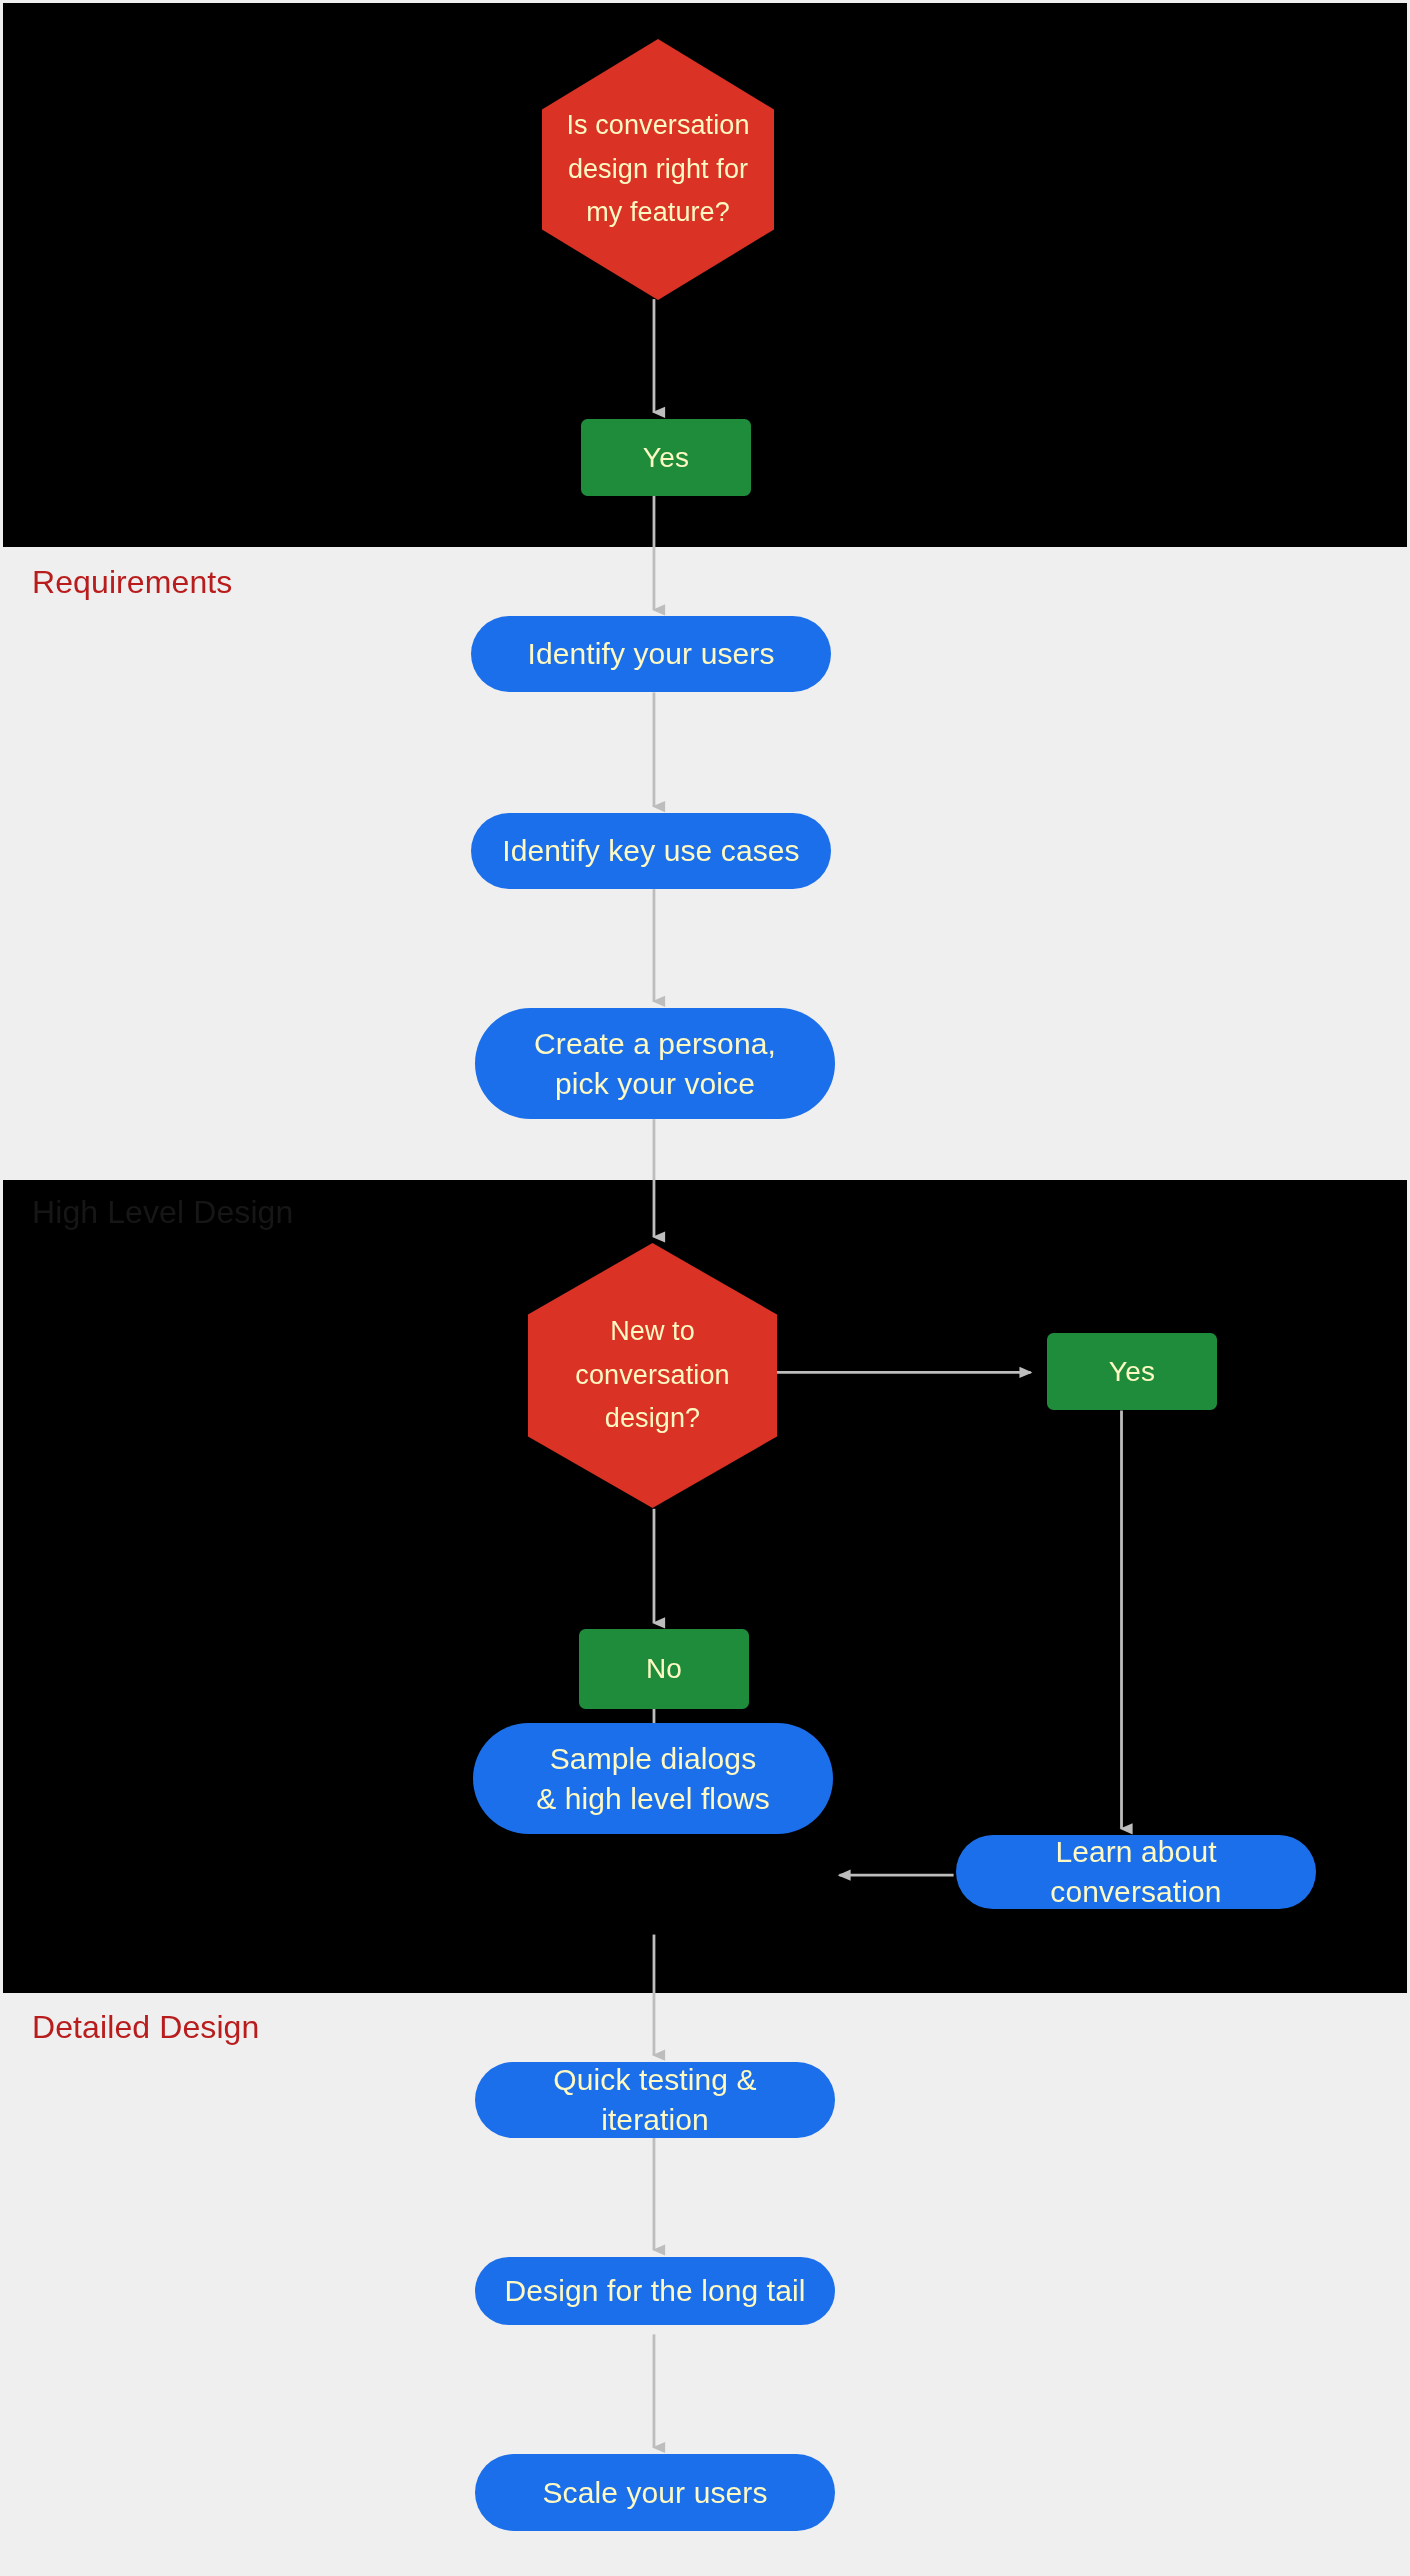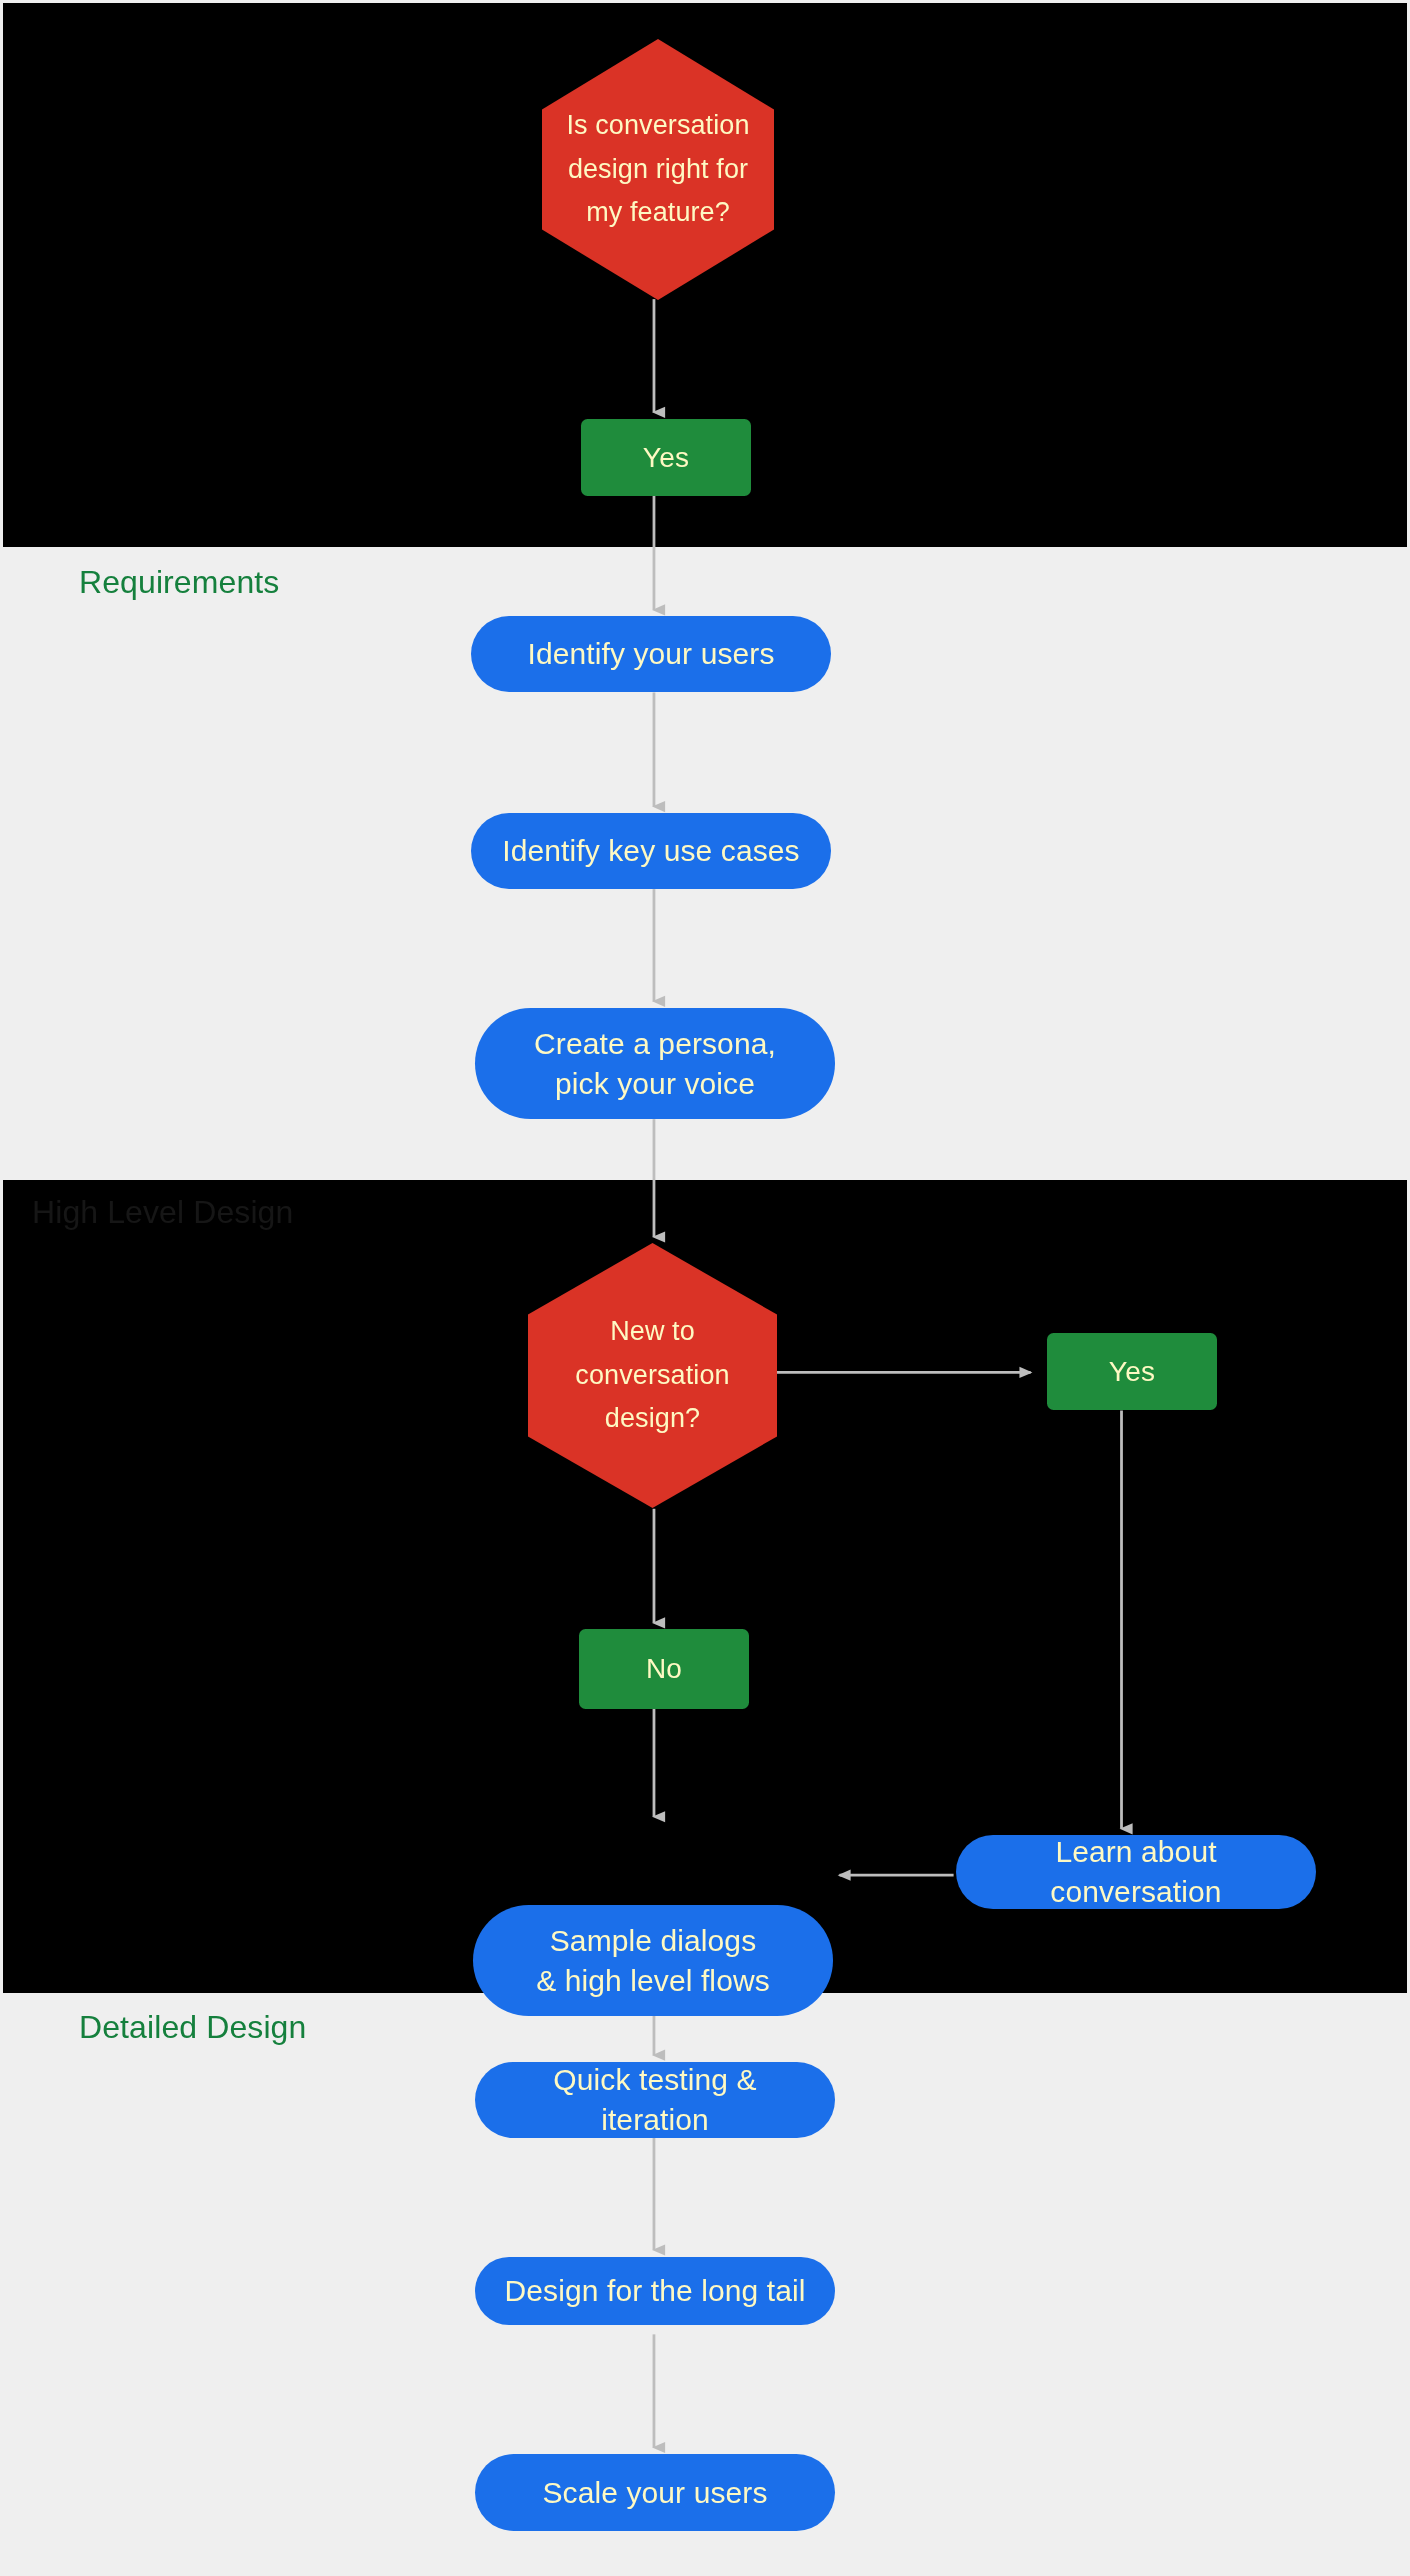--- a/index.html
+++ b/index.html
@@ -44,21 +44,21 @@
 
   
   .section-title {
     position: absolute;
     font-size: 32px;
     font-weight: 400;
     letter-spacing: 0.1px;
     white-space: nowrap;
     z-index: 12;
   }
-  .section-title.on-light { color: #15803d; margin-left: 47px; }
+  .section-title.on-light { color: #b91c1c; }
   
   .section-title.on-dark  { color: #161616; }
 
   #title-requirements { left: 32px; top: 564px; }
   #title-hld          { left: 32px; top: 1194px; }
   #title-detailed     { left: 32px; top: 2009px; }
 
   
   #connectors {
     position: absolute;
@@ -114,21 +114,21 @@
   #yes-start    { left: 571px;  top: 419px;  width: 170px; height: 77px;  }
 
   #pill-users   { left: 471px;  top: 616px;  width: 360px; height: 76px;  }
   #pill-usecase { left: 471px;  top: 813px;  width: 360px; height: 76px;  }
   #pill-persona { left: 475px;  top: 1008px; width: 360px; height: 111px; }
 
   #hex-new      { left: 528px;  top: 1243px; width: 249px; height: 265px; }
   #yes-new      { left: 1037px; top: 1333px; width: 170px; height: 77px;  }
   #no-new       { left: 569px;  top: 1629px; width: 170px; height: 80px;  }
 
-  #pill-sample  { left: 473px;  top: 1905px; width: 360px; height: 111px; }
+  #pill-sample  { left: 473px;  top: 1723px; width: 360px; height: 111px; }
   #pill-learn   { left: 956px; top: 1835px; width: 360px; height: 74px;  }
 
   #pill-quick   { left: 475px;  top: 2062px; width: 360px; height: 76px;  }
   #pill-longtail{ left: 475px;  top: 2257px; width: 360px; height: 68px;  }
   #pill-scale   { left: 475px;  top: 2454px; width: 360px; height: 77px;  }
 
   .node-label { display: block; }
 </style>
 </head>
 <body>

